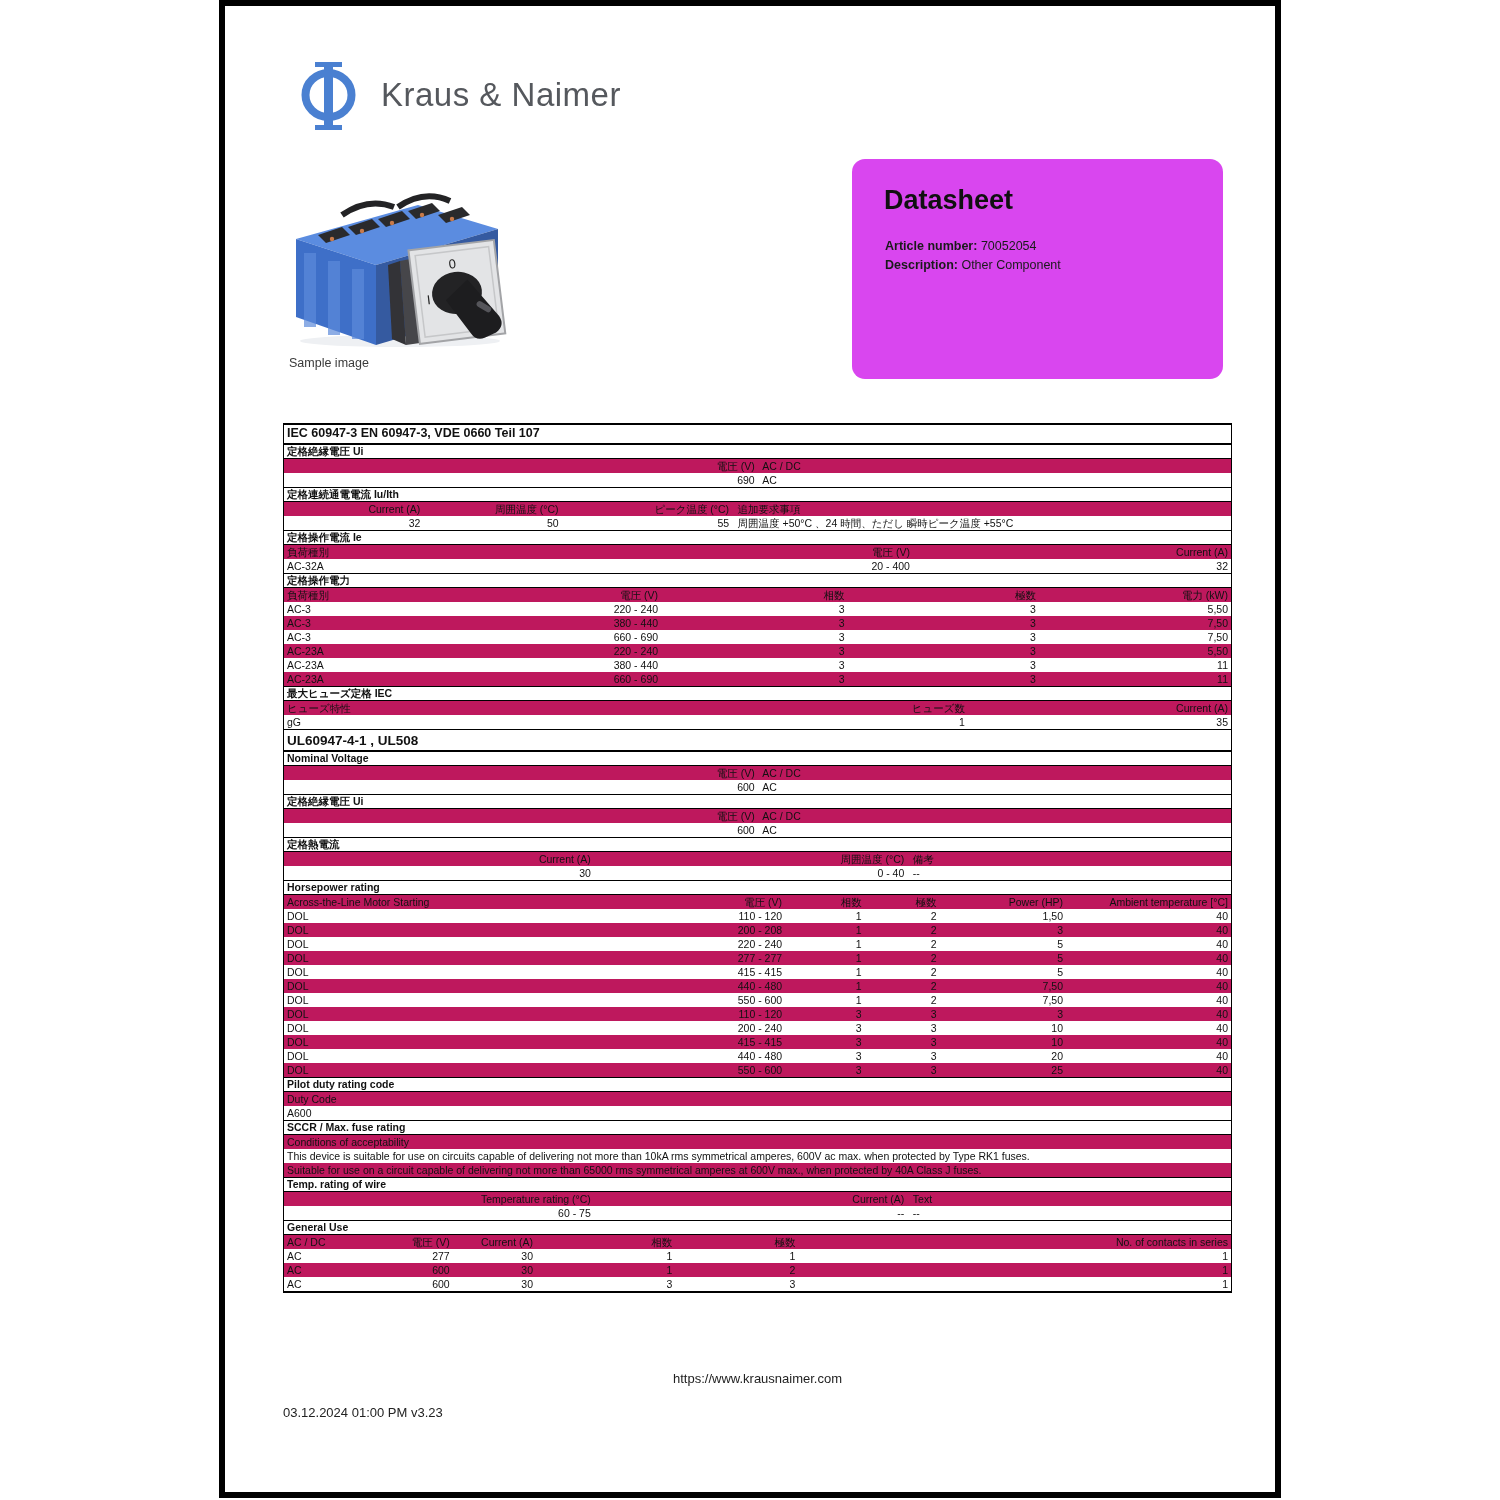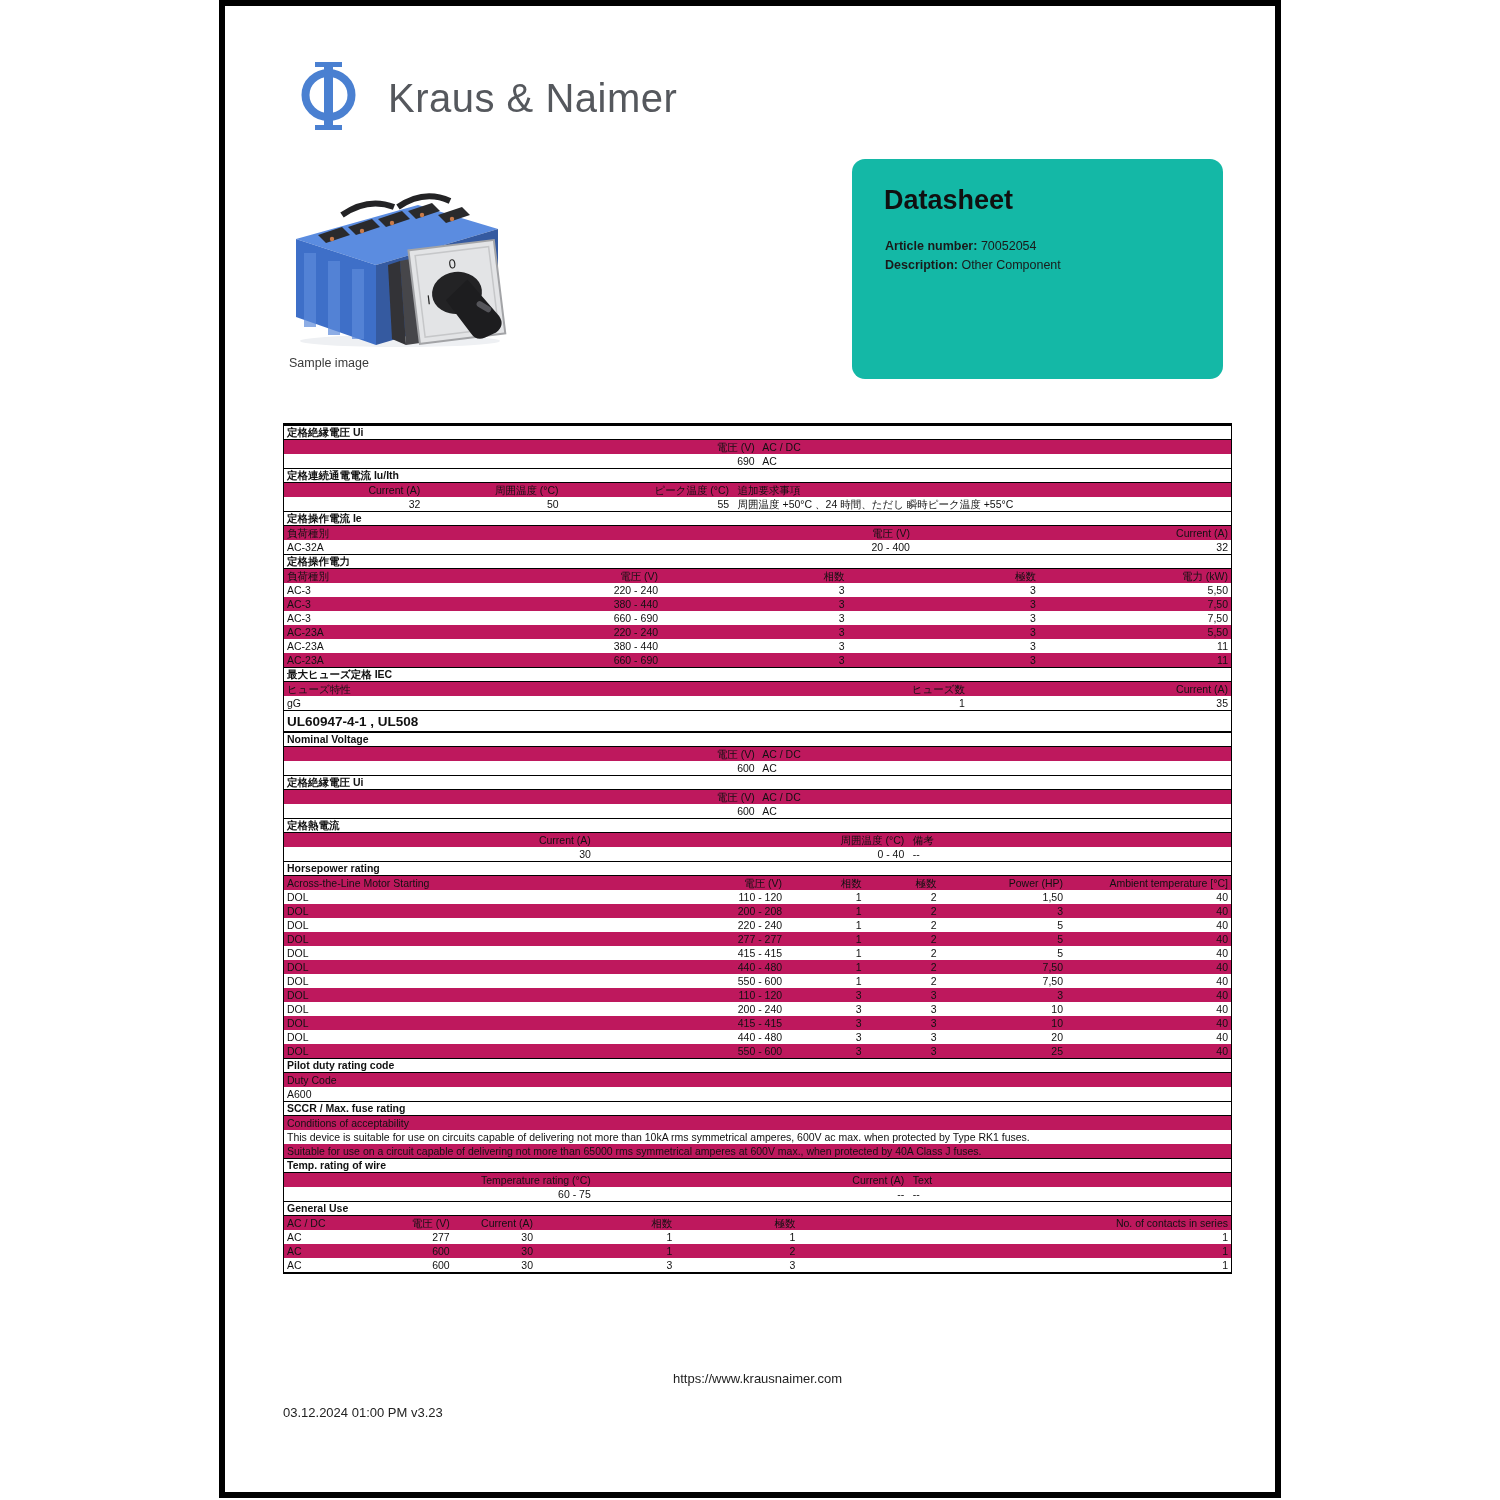--- a/index.html
+++ b/index.html
@@ -4,28 +4,28 @@
 <title>Datasheet 70052054</title>
 <style>
   html,body{margin:0;padding:0;background:#fff;}
   .canvas{position:relative;width:1500px;height:1500px;background:#fff;overflow:hidden;
           font-family:"Liberation Sans", sans-serif;color:#111;}
   .page{position:absolute;left:219px;top:0;width:1062px;height:1498px;box-sizing:border-box;
         background:#fff;border:6px solid #000;}
 
   
   .logo{position:absolute;left:75px;top:56px;}
-  .brand-name{position:absolute;left:163px;top:70px;font-size:40px;color:#55585d;letter-spacing:.5px;}
+  .brand-name{position:absolute;left:156px;top:70px;font-size:33px;color:#55585d;letter-spacing:.5px;}
 
   
   .product{position:absolute;left:63px;top:163px;width:232px;height:182px;}
   .sample-caption{position:absolute;left:64px;top:350px;font-size:12.5px;color:#3a3a3a;}
 
   
-  .ds-card{position:absolute;left:627px;top:153px;width:371px;height:220px;background:#14b8a6;border-radius:13px;}
+  .ds-card{position:absolute;left:627px;top:153px;width:371px;height:220px;background:#d946ef;border-radius:13px;}
   .ds-title{position:absolute;left:32px;top:26px;font-size:27px;font-weight:700;color:#101010;}
   .ds-line{position:absolute;left:33px;font-size:12.5px;color:#1a1a1a;white-space:pre;}
   .ds-line b{font-weight:700;}
   .ds-line.l1{top:80px;} .ds-line.l2{top:99px;}
 
   
   .tables{position:absolute;left:58px;top:417px;width:949px;box-sizing:border-box;
           border:1px solid #000;border-top:2px solid #000;border-bottom:2px solid #000;}
   .r{position:relative;height:14px;line-height:14px;font-size:10.5px;background:#fff;}
   .r.gray{background:#be185d;}
@@ -116,20 +116,21 @@
     <div class="sample-caption">Sample image</div>
 
     <div class="ds-card">
       <div class="ds-title">Datasheet</div>
       <div class="ds-line l1"><b>Article number:</b> <span>70052054</span></div>
       <div class="ds-line l2"><b>Description:</b> <span>Other Component</span></div>
     </div>
 
     <div class="tables">
 
+      <div class="head-big">IEC 60947-3 EN 60947-3, VDE 0660 Teil 107</div>
 
       <div class="head-s">定格絶縁電圧 Ui</div>
       <div class="r gray">
         <span class="c ra w-t1a">電圧 (V)</span>
         <span class="c s-t1b">AC / DC</span>
       </div>
       <div class="r">
         <span class="c ra w-t1a">690</span>
         <span class="c s-t1b">AC</span>
       </div>

